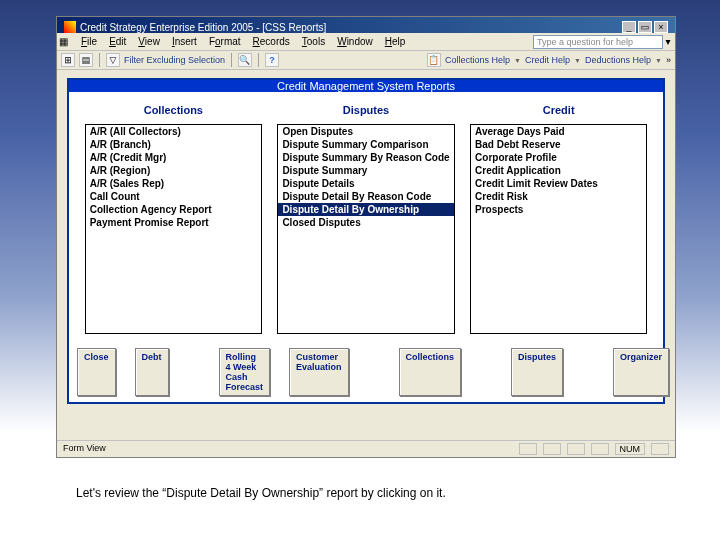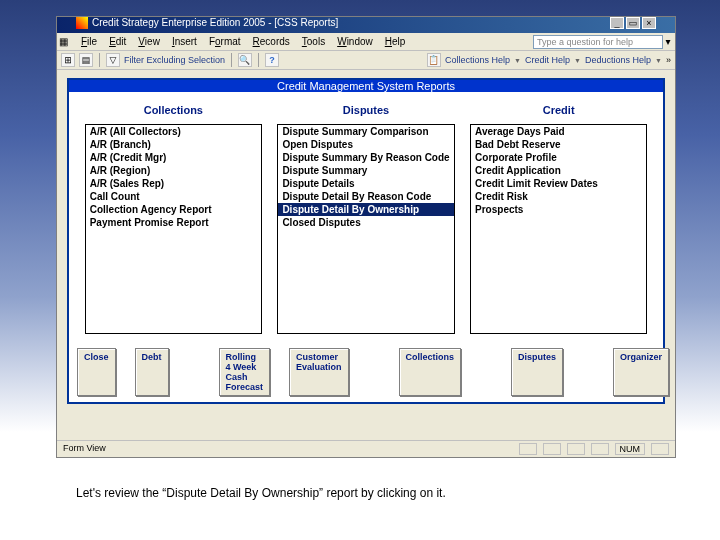--- a/index.html
+++ b/index.html
@@ -1,18 +1,18 @@
 <!DOCTYPE html>
 <html><head>
 <meta charset="utf-8">
 <style>
 *{box-sizing:border-box;margin:0;padding:0}
 body{font-family:Tahoma,Arial,sans-serif;font-size:11px;background:linear-gradient(to bottom,#2a3f7a 0%,#4862a6 25%,#8fa2cc 55%,#ffffff 80%);width:720px;height:540px;overflow:hidden}
 .app{position:absolute;left:56px;top:16px;width:620px;background:#ece9d8;border:1px solid #808080}
-.titlebar{background:linear-gradient(to right,#0a246a,#3a6ea5);color:#fff;height:16px;display:flex;align-items:flex-start;padding:0 19px;font-size:10px}
+.titlebar{background:linear-gradient(to right,#0a246a,#3a6ea5);color:#fff;height:16px;display:flex;align-items:flex-end;padding:0 7px;font-size:10px}
 .titlebar .t-icon{width:12px;height:12px;background:linear-gradient(45deg,#ff0000,#ffff00);margin-right:4px}
 .titlebar .wctrls{margin-left:auto;display:flex;gap:2px}
 .titlebar .wctrls span{width:14px;height:12px;background:#c0c0c0;color:#000;display:flex;align-items:center;justify-content:center;font-size:9px;border:1px solid #fff}
 .menubar{background:#ece9d8;display:flex;align-items:center;padding:1px 2px;font-size:10px;border-bottom:1px solid #c0c0c0}
 .menubar .mi{padding:2px 6px;cursor:pointer}
 .menubar .mi u{text-decoration:underline}
 .menubar .qbox{margin-left:auto;width:130px;height:14px;border:1px solid #7f9db9;background:#fff;color:#888;font-size:9px;padding:0 3px;display:flex;align-items:center}
 .menubar .dd{width:10px;text-align:center}
 .toolbar{background:#ece9d8;display:flex;align-items:center;padding:2px 4px;font-size:10px;border-bottom:1px solid #c0c0c0;gap:4px}
 .toolbar .ticon{width:14px;height:14px;border:1px solid #c0c0c0;display:flex;align-items:center;justify-content:center;font-size:9px;background:#f5f5f5}
@@ -100,22 +100,22 @@
               <div class="li">A/R (Region)</div>
               <div class="li">A/R (Sales Rep)</div>
               <div class="li">Call Count</div>
               <div class="li">Collection Agency Report</div>
               <div class="li">Payment Promise Report</div>
             </div>
           </div>
           <div class="col">
             <div class="col-h">Disputes</div>
             <div class="listbox">
+              <div class="li">Open Disputes</div>
               <div class="li">Dispute Summary Comparison</div>
-              <div class="li">Open Disputes</div>
               <div class="li">Dispute Summary By Reason Code</div>
               <div class="li">Dispute Summary</div>
               <div class="li">Dispute Details</div>
               <div class="li">Dispute Detail By Reason Code</div>
               <div class="li sel">Dispute Detail By Ownership</div>
               <div class="li">Closed Disputes</div>
             </div>
           </div>
           <div class="col">
             <div class="col-h">Credit</div>

